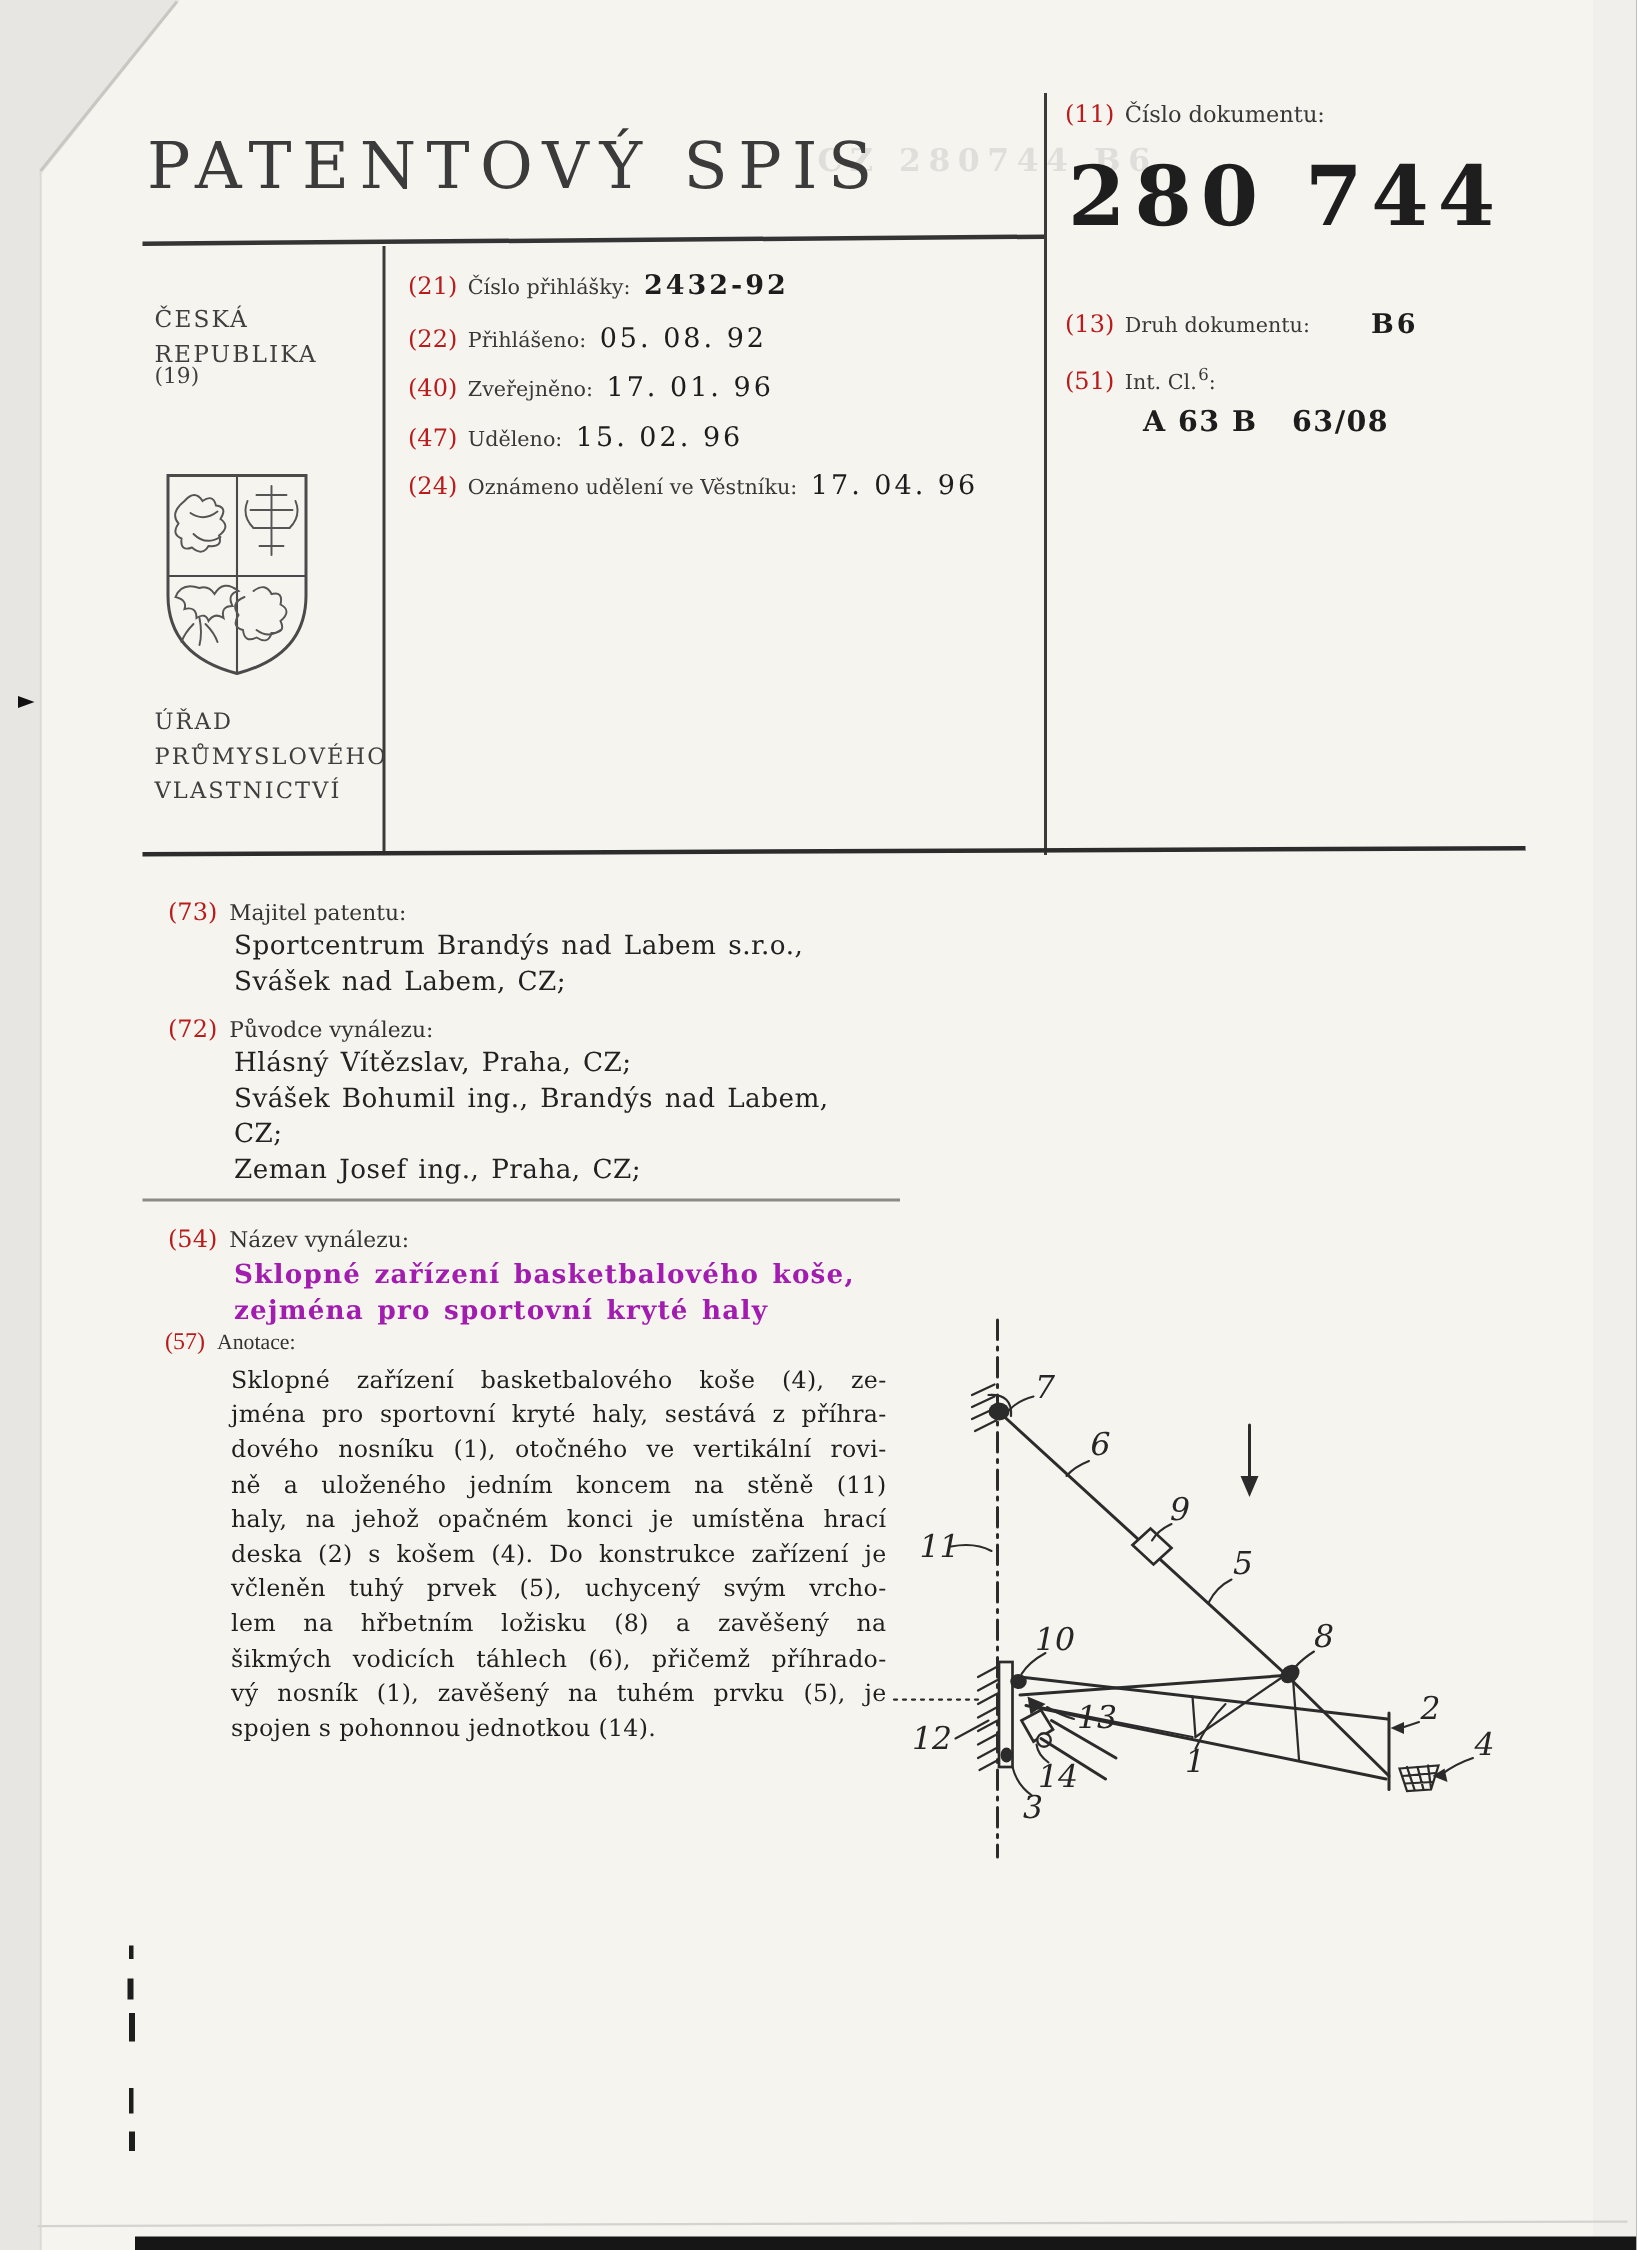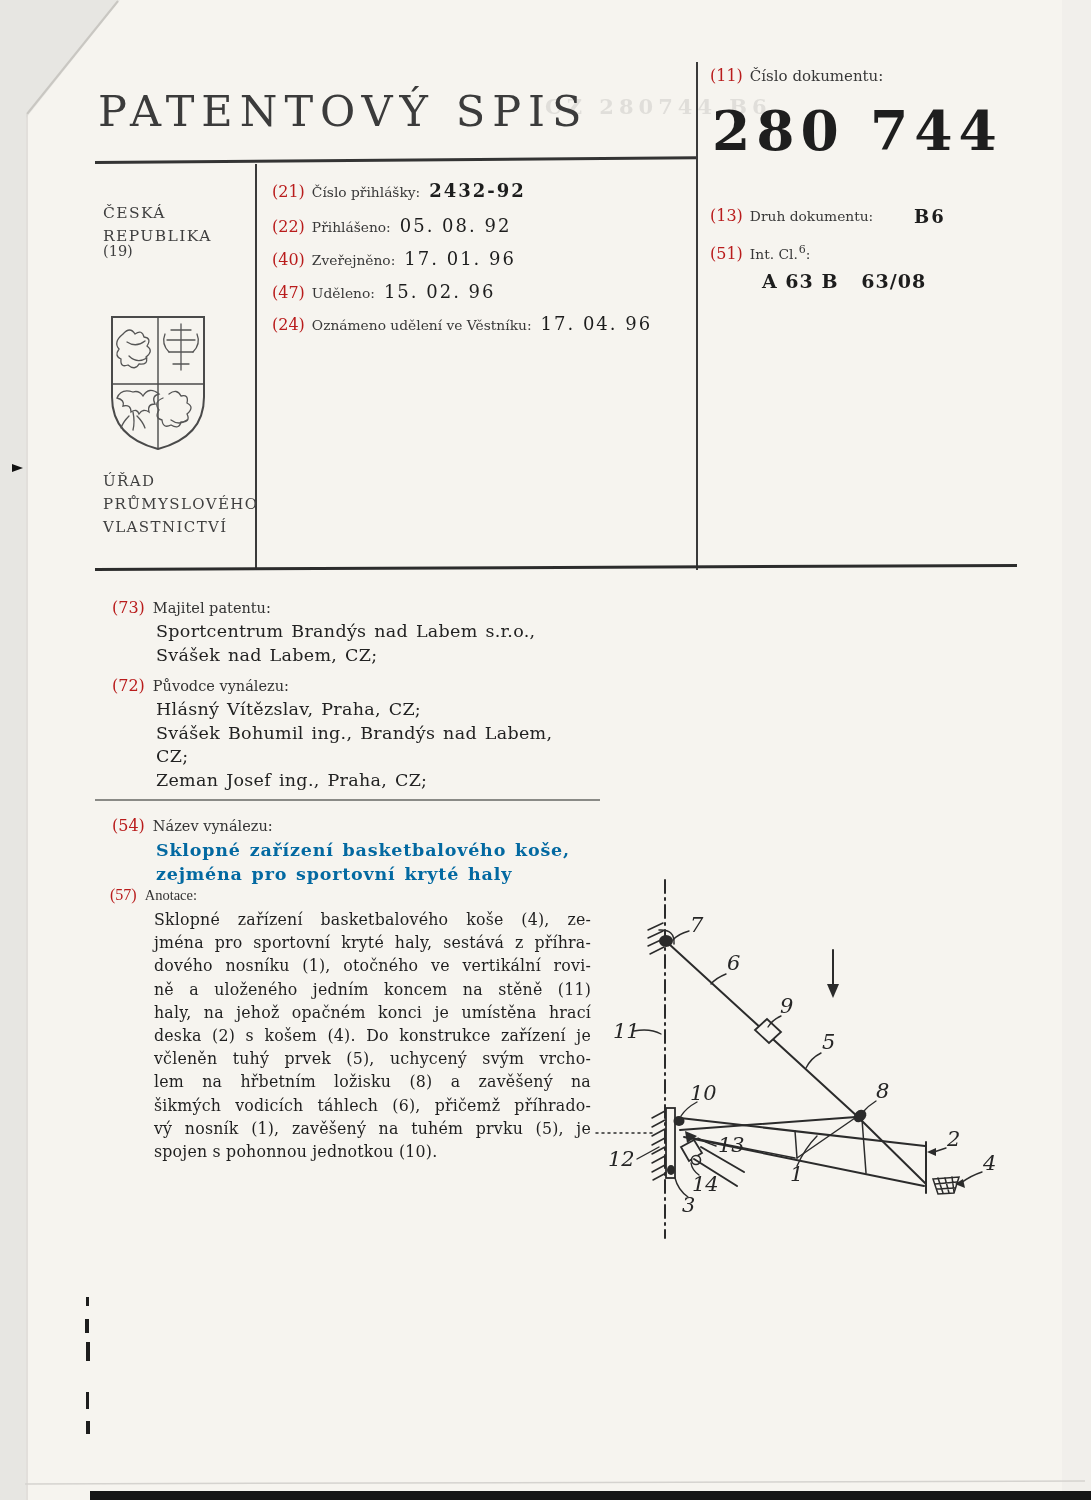--- a/index.html
+++ b/index.html
@@ -30,21 +30,21 @@
   .bold{font-weight:bold;}
   .pre{white-space:pre;}
   .sup6{font-size:11px;vertical-align:super;}
 
   .doc-number{font-size:55px;font-weight:bold;letter-spacing:6px;color:#1e1e1e;white-space:nowrap;}
 
   .sec{position:absolute;white-space:nowrap;}
   .slabel{font-size:14.5px;color:#333;margin-left:8px;}
   .slines{margin-left:44px;margin-top:3px;}
   .slines div{font-size:17.5px;line-height:23.6px;color:#222;letter-spacing:0.3px;word-spacing:2px;}
-  .btitle div{font-weight:bold;font-size:17.5px;line-height:24px;color:#0369a1;letter-spacing:0.8px;}
+  .btitle div{font-weight:bold;font-size:17.5px;line-height:24px;color:#a21caf;letter-spacing:0.8px;}
 
   .abstract{width:437px;}
   .abstract div{
     font-size:15.8px;line-height:23.2px;color:#1f1f1f;
     text-align:justify;text-align-last:justify;letter-spacing:0.2px;
   }
   .abstract div.last{text-align-last:left;}
 
   .figlabel{font:italic 21px "DejaVu Serif","Liberation Serif",serif;fill:#262626;}
   .st{stroke:#2b2b2b;stroke-width:2;fill:none;stroke-linecap:round;}
@@ -185,21 +185,21 @@
       <div>Sklopné zařízení basketbalového koše (4), ze-</div>
       <div>jména pro sportovní kryté haly, sestává z příhra-</div>
       <div>dového nosníku (1), otočného ve vertikální rovi-</div>
       <div>ně a uloženého jedním koncem na stěně (11)</div>
       <div>haly, na jehož opačném konci je umístěna hrací</div>
       <div>deska (2) s košem (4). Do konstrukce zařízení je</div>
       <div>včleněn tuhý prvek (5), uchycený svým vrcho-</div>
       <div>lem na hřbetním ložisku (8) a zavěšený na</div>
       <div>šikmých vodicích táhlech (6), přičemž příhrado-</div>
       <div>vý nosník (1), zavěšený na tuhém prvku (5), je</div>
-      <div class="last">spojen s pohonnou jednotkou (10).</div>
+      <div class="last">spojen s pohonnou jednotkou (14).</div>
     </div>
 
     <svg class="abs" style="left:590px;top:872px;" width="440" height="380" viewBox="590 872 440 380">
 
       <path class="st" d="M665 880 V1238" stroke-dasharray="13 5 2 5" stroke-width="1.8"></path>
 
       <g>
         <path class="thin" d="M648 930 L663 923 M648 938 L663 931 M648 946 L663 939 M650 954 L664 947"></path>
         <ellipse class="fil" cx="666" cy="941" rx="7" ry="6"></ellipse>
         <path class="thin" d="M659 930 Q675 929 674 944" fill="none"></path>

